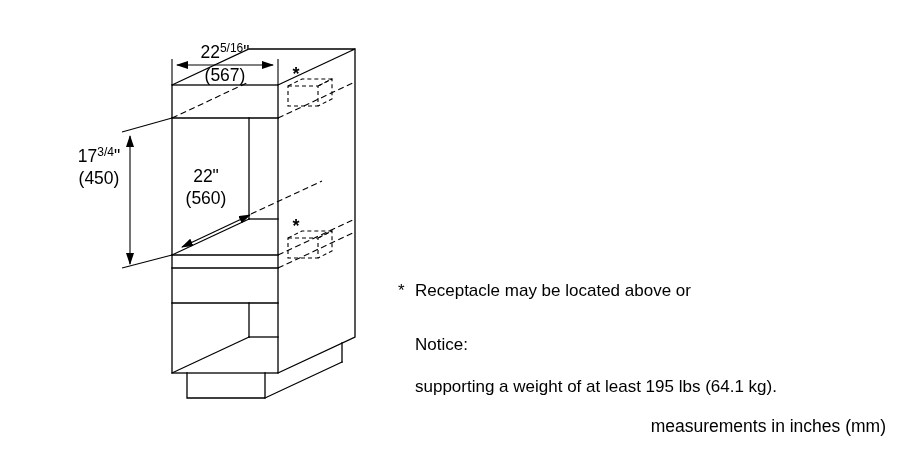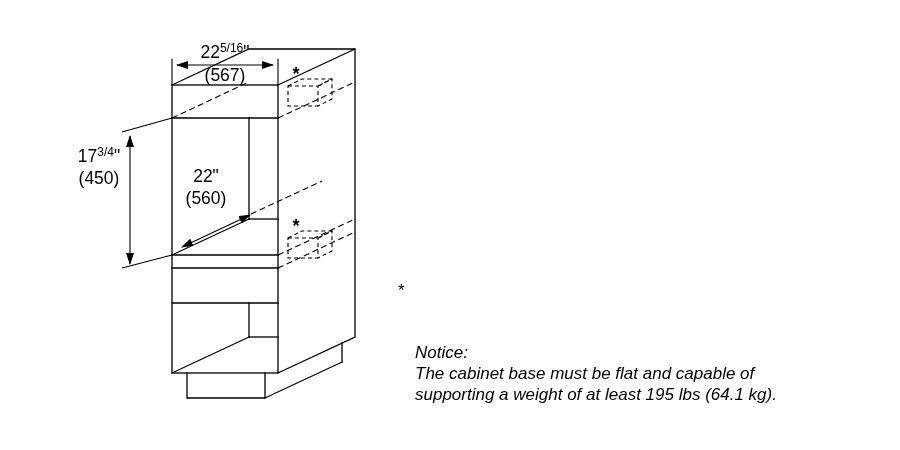--- a/index.html
+++ b/index.html
@@ -99,24 +99,25 @@
       <text class="dimtext" x="206" y="204" text-anchor="middle">(560)</text>
       <line class="thin" x1="216" y1="231" x2="182" y2="247" marker-end="url(#arrow)"></line>
       <line class="thin" x1="216" y1="231" x2="250" y2="215" marker-end="url(#arrow)"></line>
       <line class="dashed" x1="251" y1="214" x2="322" y2="181"></line>
     </g>
   </svg>
 
   <div class="note note-row" style="left:398px;top:280px;">
     <span class="note-marker">*</span>
     <span>
-      <br>
+      <span>Receptacle may be located above or</span><br>
     </span>
   </div>
 
-  <div class="note" style="left:415px;top:342px;font-style:italic;">
+  <div class="note" style="left:415px;top:334px;">
     <span>Notice:</span><br>
-    <span>The cabinet base must be flat and capable of</span><br>
+    <br>
     <span>supporting a weight of at least 195 lbs (64.1 kg).</span>
   </div>
 
+  <div class="footer">measurements in inches (mm)</div>
 
 </div>
 
 </body></html>

